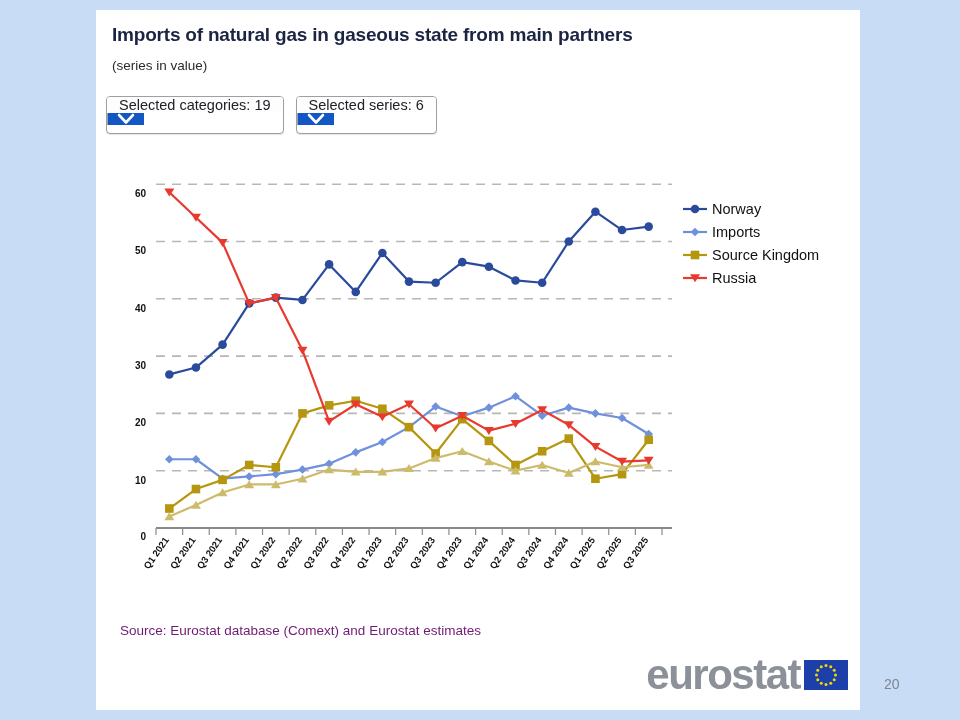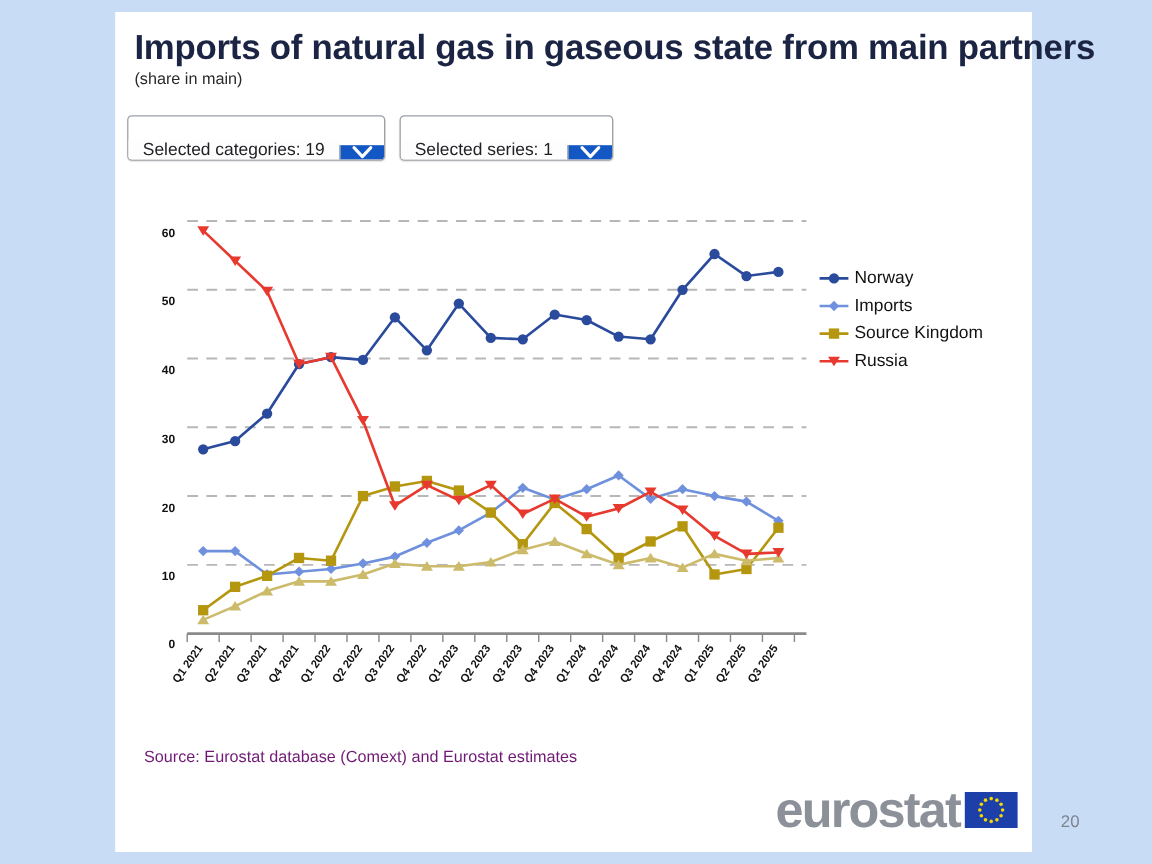--- a/index.html
+++ b/index.html
@@ -19,21 +19,21 @@
     left: 96px;
     top: 10px;
     width: 764px;
     height: 700px;
     background: #ffffff;
   }
   #title {
     position: absolute;
     left: 16px;
     top: 14px;
-    font-size: 29px;
+    font-size: 19px;
     font-weight: bold;
     color: #1b2443;
     letter-spacing: -0.2px;
     white-space: nowrap;
   }
   #subtitle {
     position: absolute;
     left: 16px;
     top: 48px;
     font-size: 13.5px;
@@ -41,27 +41,28 @@
   }
   #controls {
     position: absolute;
     left: 10px;
     top: 86px;
     display: flex;
     gap: 12px;
   }
   .dropdown {
     display: flex;
-    align-items: flex-end;
+    align-items: flex-start;
     border: 1px solid #9aa0a6;
     border-radius: 4px;
     background: #ffffff;
     height: 36px;
     box-shadow: 0 1px 1px rgba(0,0,0,0.10);
     overflow: hidden;
+    flex-direction: column;
   }
   .dropdown-label {
     display: flex;
     align-items: center;
     padding: 0 12px 0 12px;
     font-size: 14.5px;
     color: #202124;
     white-space: nowrap;
     background: #fdfdfd;
   }
@@ -80,21 +81,21 @@
     left: 0;
     top: 135px;
     width: 764px;
     height: 440px;
   }
   #chart-svg { display: block; }
 
   #legend {
     position: absolute;
     left: 586px;
-    top: 210px;
+    top: 187px;
     width: 175px;
     text-align: right;
   }
   .legend-row {
     display: flex;
     align-items: center;
     height: 23px;
   }
   .legend-marker {
     width: 26px;
@@ -144,33 +145,33 @@
     font-size: 14px;
     color: #7d8590;
   }
 </style>
 </head>
 <body>
 
 <div id="slide">
 
   <div id="title">Imports of natural gas in gaseous state from main partners</div>
-  <div id="subtitle">(share in main)</div>
+  <div id="subtitle">(series in value)</div>
 
   <div id="controls">
     <div class="dropdown">
       <div class="dropdown-label">Selected categories: 19</div>
       <div class="dropdown-caret">
         <svg width="18" height="12" viewBox="0 0 18 12">
             <path d="M2 2 L9 9.5 L16 2" stroke="#ffffff" stroke-width="2.6" fill="none" stroke-linecap="round" stroke-linejoin="round"></path>
           </svg>
       </div>
     </div>
     <div class="dropdown">
-      <div class="dropdown-label">Selected series: 1</div>
+      <div class="dropdown-label">Selected series: 6</div>
       <div class="dropdown-caret">
         <svg width="18" height="12" viewBox="0 0 18 12">
             <path d="M2 2 L9 9.5 L16 2" stroke="#ffffff" stroke-width="2.6" fill="none" stroke-linecap="round" stroke-linejoin="round"></path>
           </svg>
       </div>
     </div>
   </div>
 
   <div id="chart-area">
     <svg id="chart-svg" width="764" height="440" viewBox="0 0 764 440">

